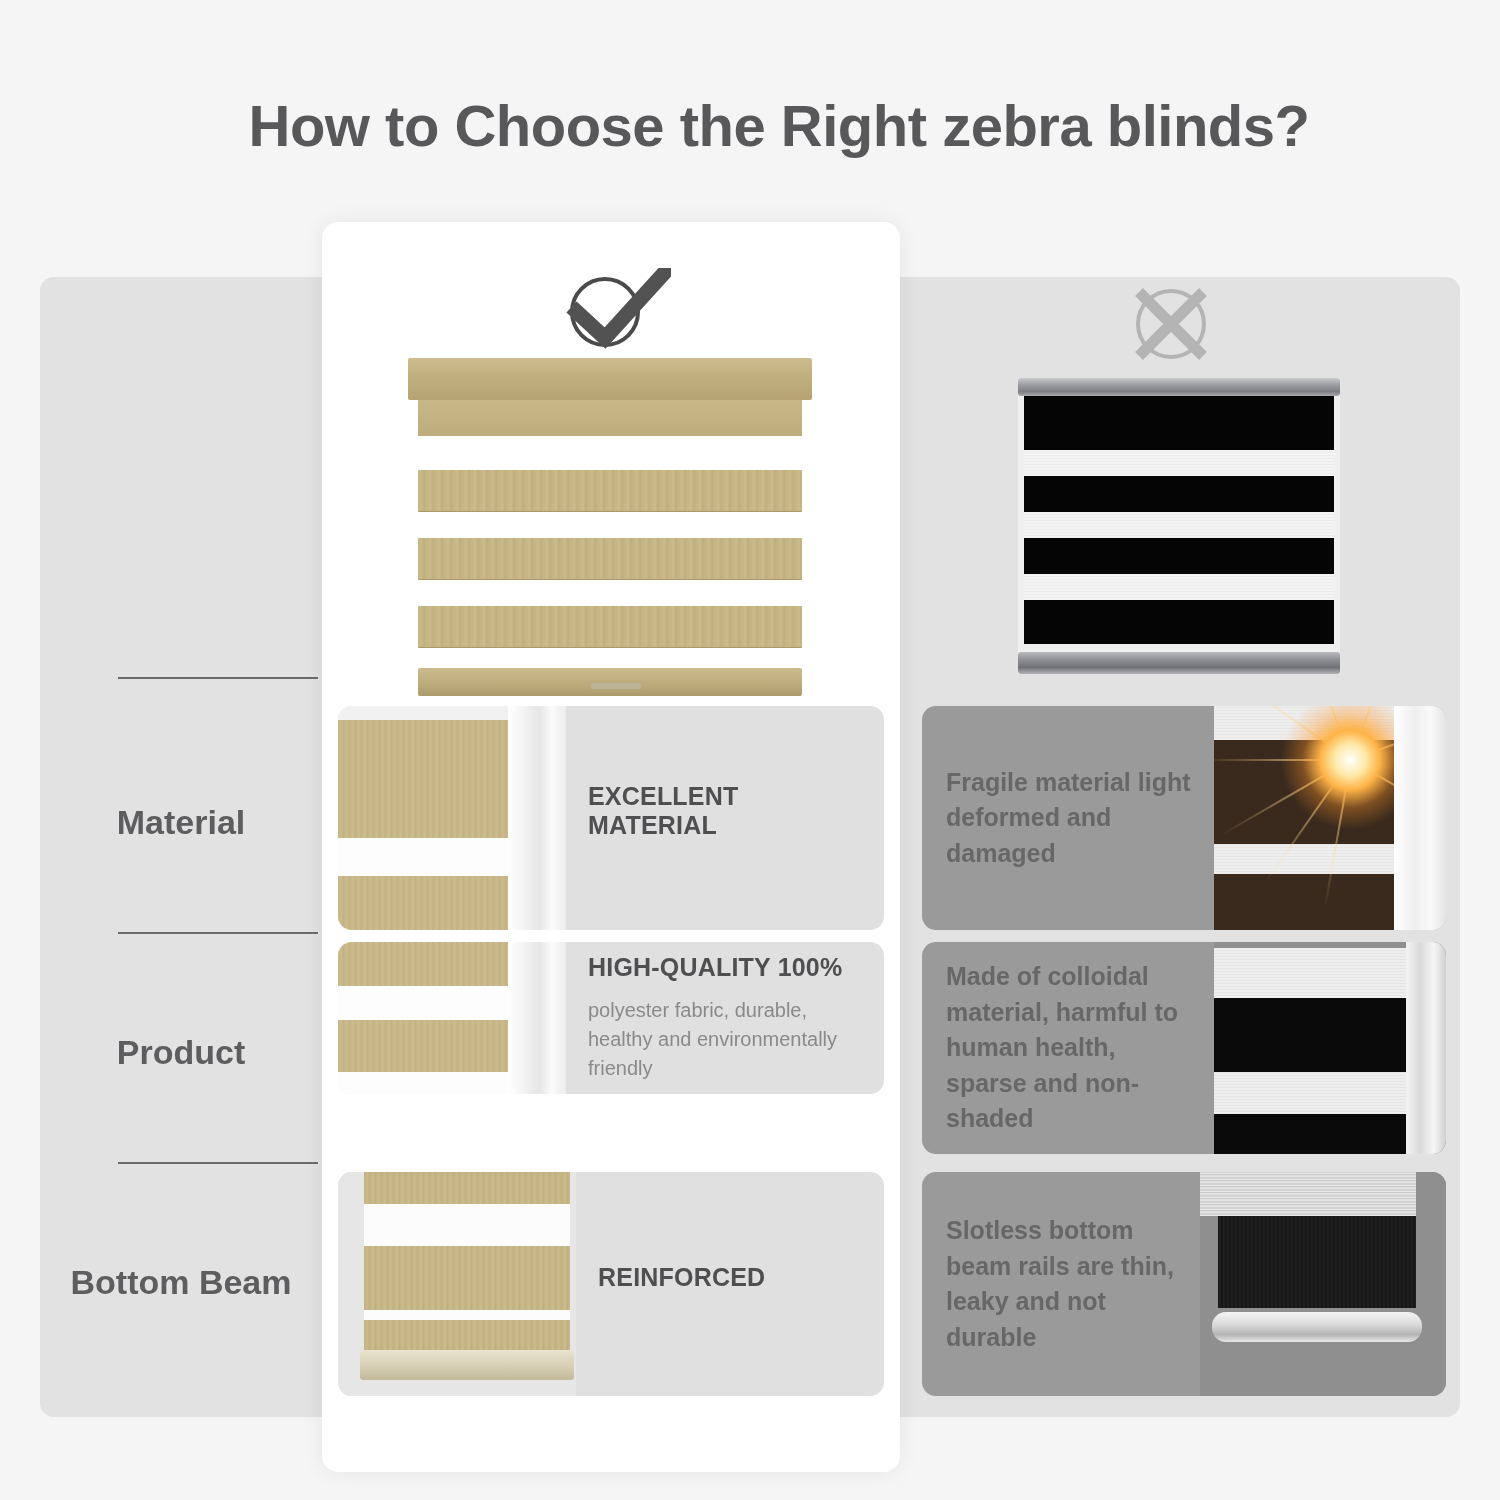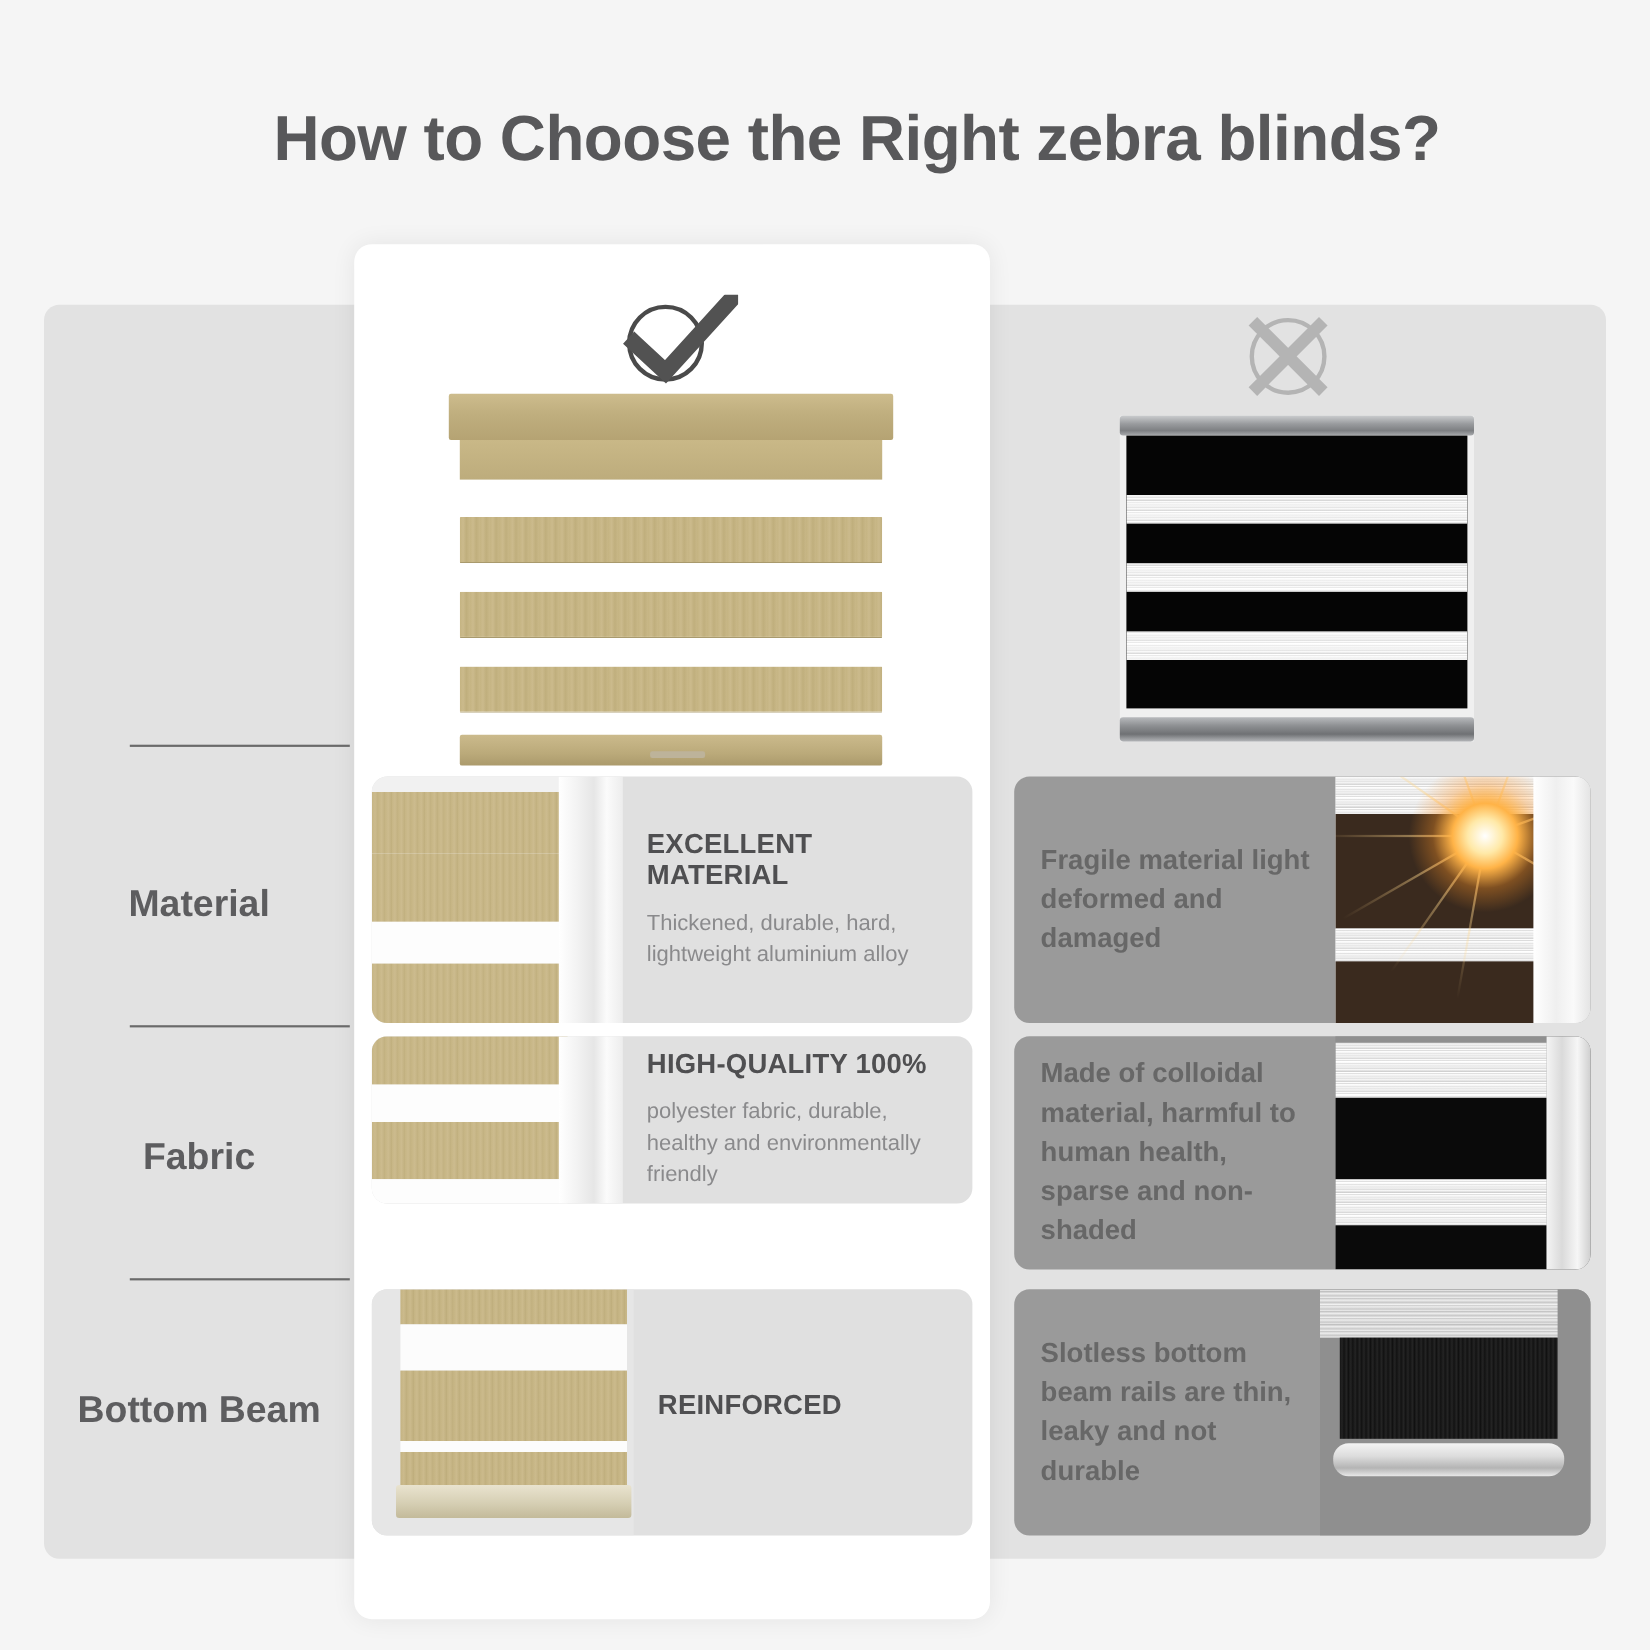--- a/index.html
+++ b/index.html
@@ -287,21 +287,21 @@
 <div class="sidebar">
 
   <div class="side-divider" style="top:400px;"></div>
 
   <div class="side-row" style="top:490px;height:110px;">
     <div class="side-label">Material</div>
   </div>
   <div class="side-divider" style="top:655px;"></div>
 
   <div class="side-row" style="top:720px;height:110px;">
-    <div class="side-label">Fabric</div>
+    <div class="side-label">Product</div>
   </div>
   <div class="side-divider" style="top:885px;"></div>
 
   <div class="side-row" style="top:930px;height:150px;">
     <div class="side-label">Bottom Beam</div>
   </div>
 </div>
 
 <div class="tick-icon">
   <svg viewBox="0 0 110 82" width="110" height="82">
@@ -339,21 +339,20 @@
 <div class="feat left" style="top:706px;height:224px;justify-content:space-between;">
   <div class="feat-photo ph-tan-closeup">
     <div class="band" style="top:14px;height:56px;"></div>
     <div class="band" style="top:70px;height:62px;"></div>
     <div class="white-band" style="top:132px;height:38px;"></div>
     <div class="band" style="top:170px;height:54px;"></div>
     <div class="frame"></div>
   </div>
   <div class="feat-text">
     <div class="feat-title">EXCELLENT MATERIAL</div>
-    <div class="feat-desc">Thickened, durable, hard, lightweight aluminium alloy</div>
   </div>
 </div>
 
 <div class="feat right" style="top:706px;height:224px;">
   <div class="feat-text">
     <div class="neg-text">Fragile material light deformed and damaged</div>
   </div>
   <div class="feat-photo ph-sun">
     <div class="ln" style="top:0px;height:34px;"></div>
     <div class="dk" style="top:34px;height:104px;"></div>

